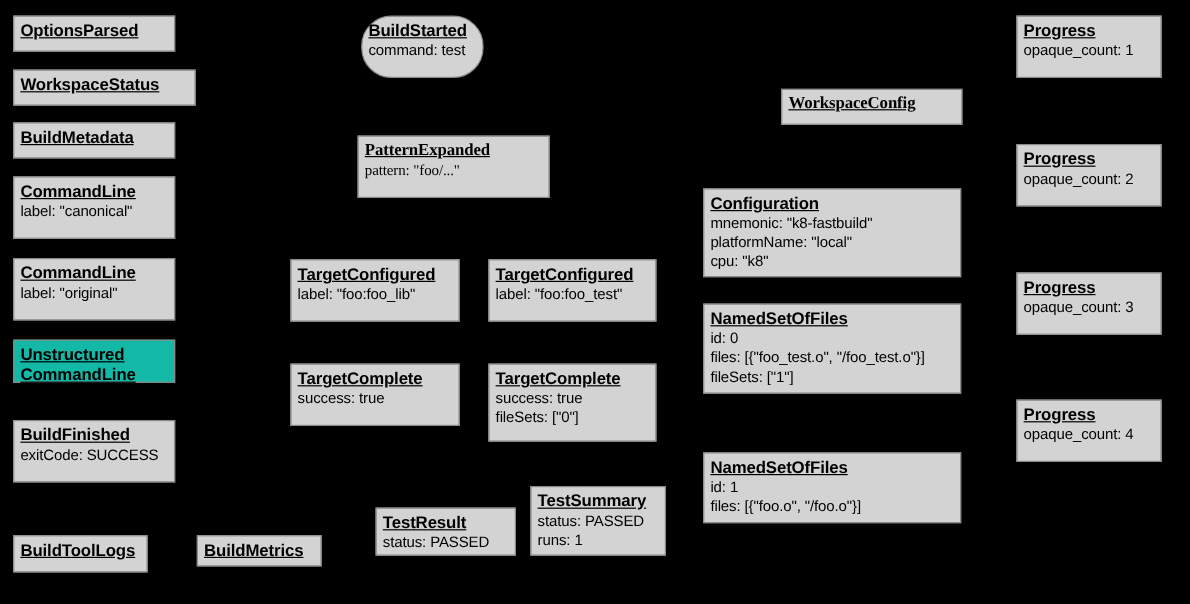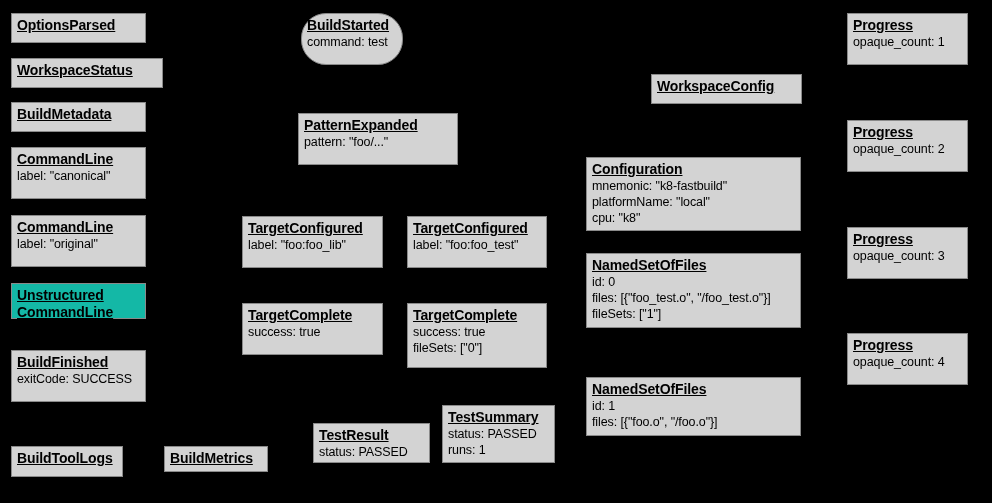--- a/index.html
+++ b/index.html
@@ -73,21 +73,21 @@
     <div class="node" style="left: 11px; top: 446px; width: 112px; height: 31px; background: rgb(211, 211, 211); border-color: rgb(138, 138, 138); color: rgb(0, 0, 0);">
       <div class="node-title">BuildToolLogs</div>
     </div>
     <div class="node" style="left: 164px; top: 446px; width: 104px; height: 26px; background: rgb(211, 211, 211); border-color: rgb(138, 138, 138); color: rgb(0, 0, 0);">
       <div class="node-title">BuildMetrics</div>
     </div>
     <div class="node" style="left: 301px; top: 13px; width: 102px; height: 52px; background: rgb(211, 211, 211); border-color: rgb(138, 138, 138); color: rgb(0, 0, 0); border-radius: 25px;">
       <div class="node-title">BuildStarted</div>
       <div class="node-fields">command: test</div>
     </div>
-    <div class="node" style="left: 298px; top: 113px; width: 160px; height: 52px; background: rgb(211, 211, 211); border-color: rgb(138, 138, 138); color: rgb(0, 0, 0);">
+    <div class="node" style="left: 298px; top: 113px; width: 160px; height: 52px; background: rgb(211, 211, 211); border-color: rgb(138, 138, 138); color: rgb(0, 0, 0); font-family: Liberation Serif, serif;">
       <div class="node-title">PatternExpanded</div>
       <div class="node-fields">pattern: "foo/..."</div>
     </div>
     <div class="node" style="left: 242px; top: 216px; width: 141px; height: 52px; background: rgb(211, 211, 211); border-color: rgb(138, 138, 138); color: rgb(0, 0, 0);">
       <div class="node-title">TargetConfigured</div>
       <div class="node-fields">label: "foo:foo_lib"</div>
     </div>
     <div class="node" style="left: 407px; top: 216px; width: 140px; height: 52px; background: rgb(211, 211, 211); border-color: rgb(138, 138, 138); color: rgb(0, 0, 0);">
       <div class="node-title">TargetConfigured</div>
       <div class="node-fields">label: "foo:foo_test"</div>
@@ -103,21 +103,21 @@
     </div>
     <div class="node" style="left: 313px; top: 423px; width: 117px; height: 40px; background: rgb(211, 211, 211); border-color: rgb(138, 138, 138); color: rgb(0, 0, 0);">
       <div class="node-title">TestResult</div>
       <div class="node-fields">status: PASSED</div>
     </div>
     <div class="node" style="left: 442px; top: 405px; width: 113px; height: 58px; background: rgb(211, 211, 211); border-color: rgb(138, 138, 138); color: rgb(0, 0, 0);">
       <div class="node-title">TestSummary</div>
       <div class="node-fields">status: PASSED
 runs: 1</div>
     </div>
-    <div class="node" style="left: 651px; top: 74px; width: 151px; height: 30px; background: rgb(211, 211, 211); border-color: rgb(138, 138, 138); color: rgb(0, 0, 0);">
+    <div class="node" style="left: 651px; top: 74px; width: 151px; height: 30px; background: rgb(211, 211, 211); border-color: rgb(138, 138, 138); color: rgb(0, 0, 0); font-family: Liberation Serif, serif;">
       <div class="node-title">WorkspaceConfig</div>
     </div>
     <div class="node" style="left: 586px; top: 157px; width: 215px; height: 74px; background: rgb(211, 211, 211); border-color: rgb(138, 138, 138); color: rgb(0, 0, 0);">
       <div class="node-title">Configuration</div>
       <div class="node-fields">mnemonic: "k8-fastbuild"
 platformName: "local"
 cpu: "k8"</div>
     </div>
     <div class="node" style="left: 586px; top: 253px; width: 215px; height: 75px; background: rgb(211, 211, 211); border-color: rgb(138, 138, 138); color: rgb(0, 0, 0);">
       <div class="node-title">NamedSetOfFiles</div>

